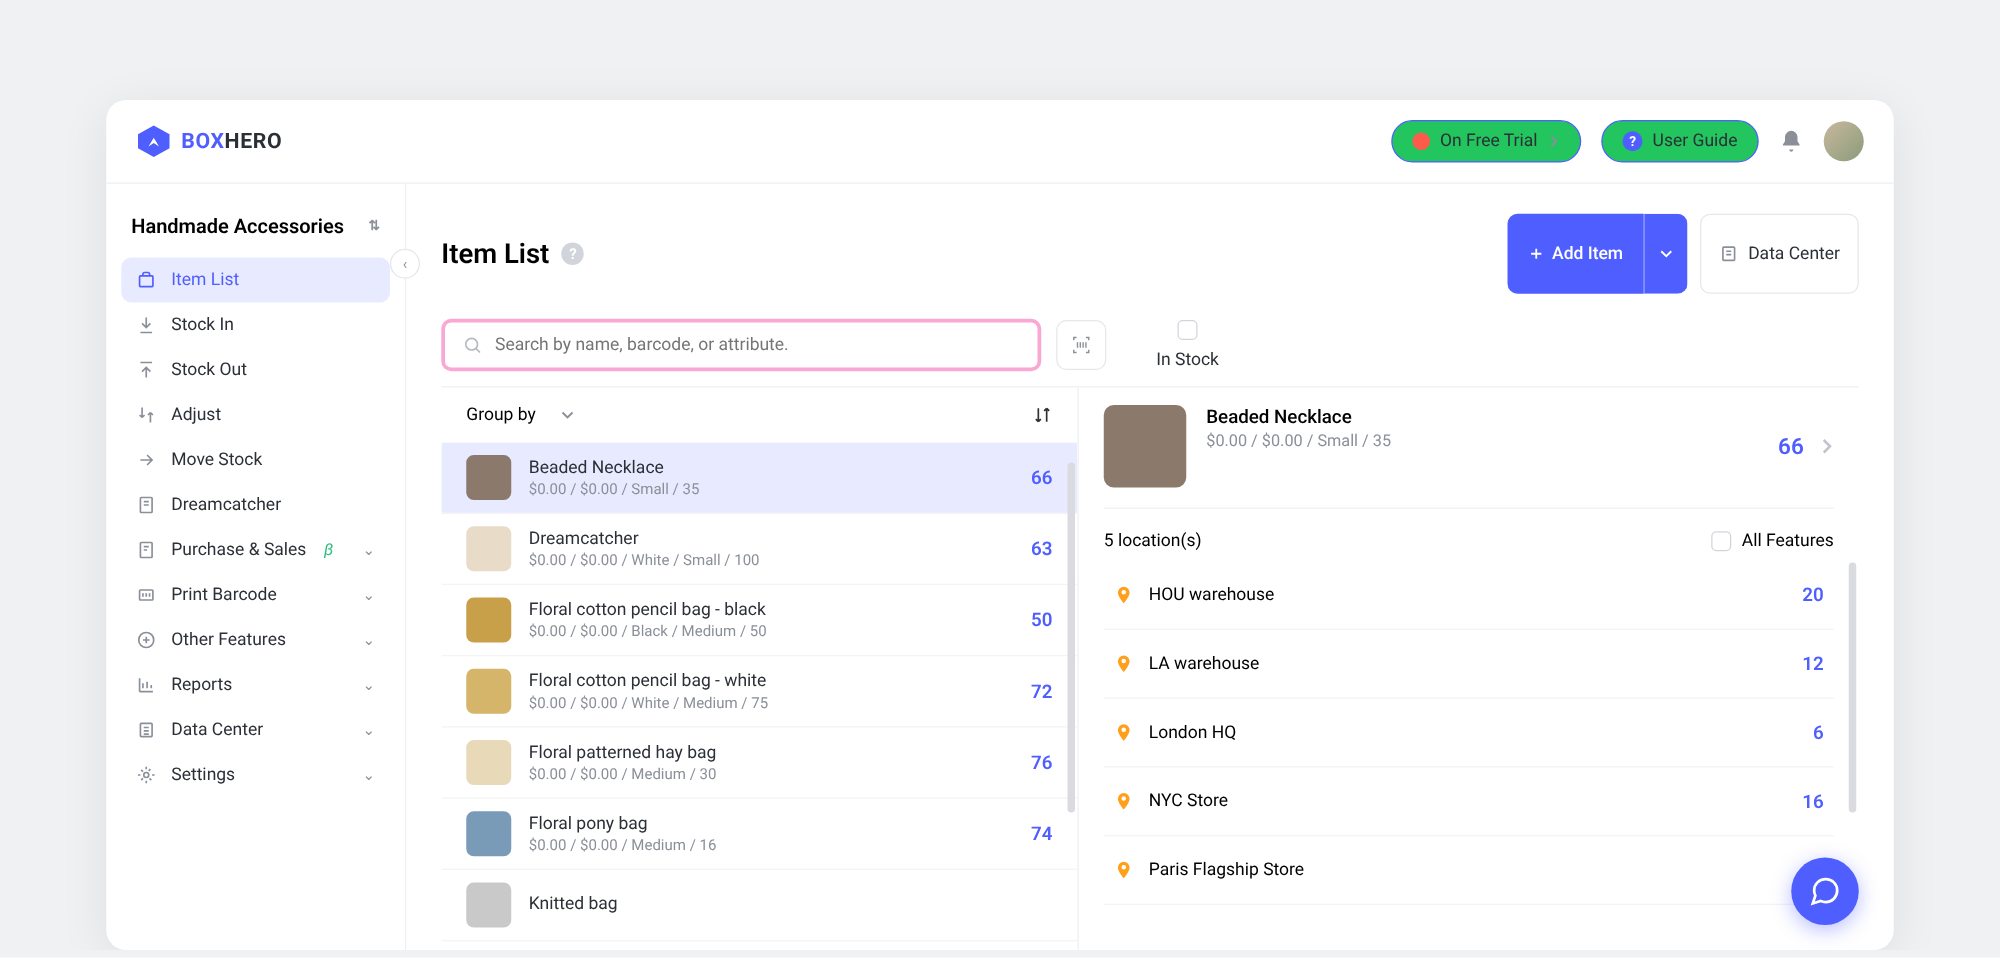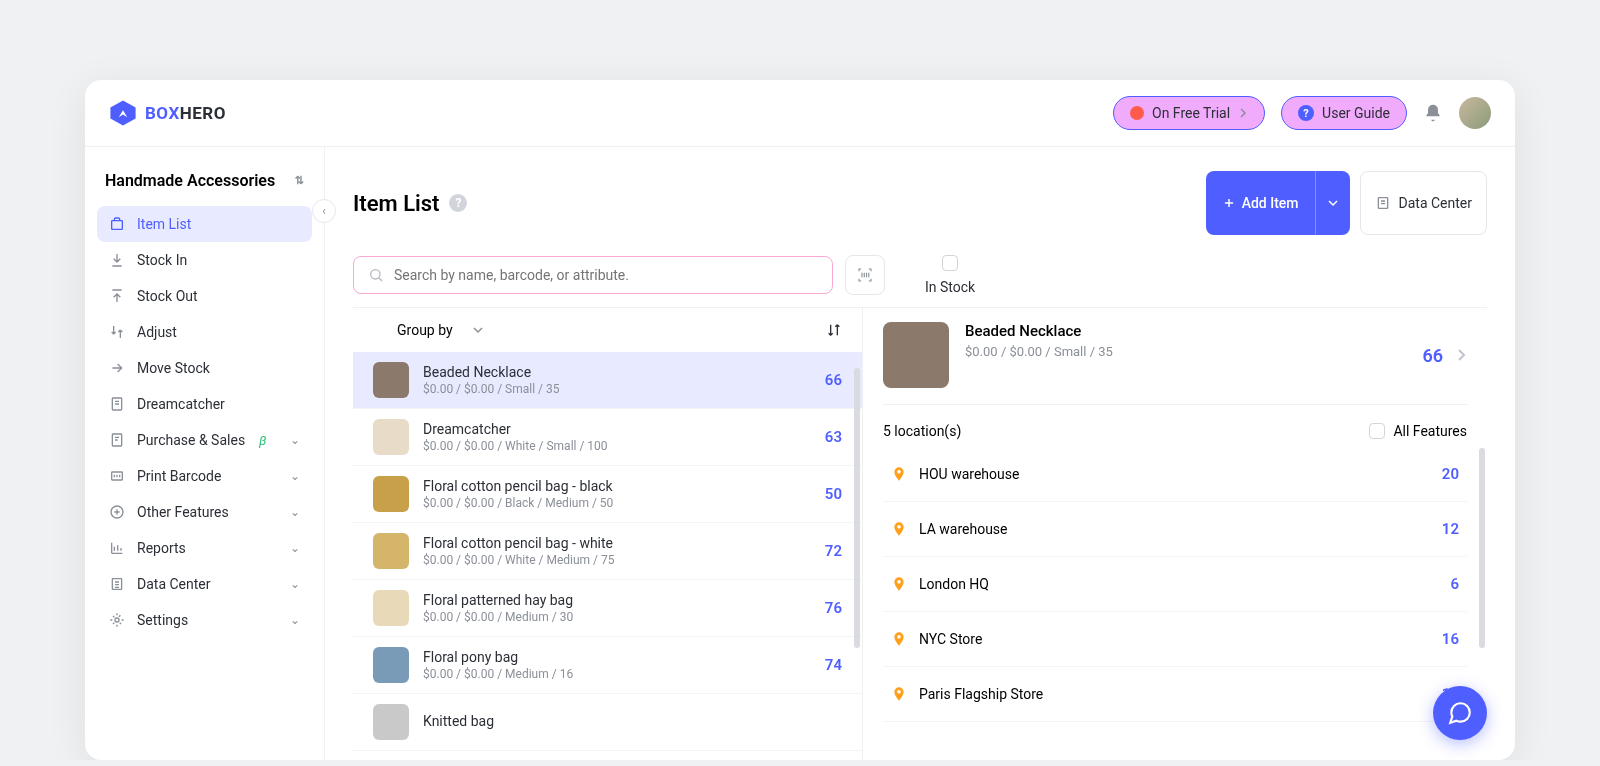--- a/index.html
+++ b/index.html
@@ -7,21 +7,21 @@
 .app-window { background: #fff; border-radius: 16px; box-shadow: 0 8px 40px rgba(0,0,0,0.08); overflow: hidden; height: 680px; display: flex; flex-direction: column; position: relative; }
 
 
 .header { display: flex; align-items: center; padding: 16px 24px; border-bottom: 1px solid #eef0f2; }
 .logo { display: flex; align-items: center; gap: 8px; }
 .logo-icon { width: 28px; height: 28px; }
 .logo-text { font-weight: 700; font-size: 17px; letter-spacing: 0.5px; }
 .logo-text .box { color: #4f5eff; }
 .logo-text .hero { color: #2b2f36; }
 .header-actions { margin-left: auto; display: flex; align-items: center; gap: 16px; }
-.pill-button { display: inline-flex; align-items: center; gap: 8px; border: 1px solid #4f5eff; border-radius: 999px; padding: 8px 16px; font-size: 14px; color: #2b2f36; background: #f0abfc; cursor: pointer; }
+.pill-button { display: inline-flex; align-items: center; gap: 8px; border: 1px solid #4f5eff; border-radius: 999px; padding: 8px 16px; font-size: 14px; color: #2b2f36; background: #22c55e; cursor: pointer; }
 .pill-button.trial { border-color: #4f5eff; }
 .trial-icon { width: 14px; height: 14px; border-radius: 50%; background: #ff5b4a; }
 .guide-icon { width: 16px; height: 16px; border-radius: 50%; background: #4f5eff; color: #fff; display: inline-flex; align-items: center; justify-content: center; font-size: 11px; font-weight: bold; }
 .bell-icon { color: #8a8f98; cursor: pointer; }
 .avatar { width: 32px; height: 32px; border-radius: 50%; background: linear-gradient(135deg, #c9b89e, #8a9b7a); cursor: pointer; }
 
 
 .body { display: flex; flex: 1; overflow: hidden; }
 
 
@@ -42,31 +42,31 @@
 .page-title { font-size: 22px; font-weight: 600; display: flex; align-items: center; gap: 10px; }
 .help-icon { width: 18px; height: 18px; border-radius: 50%; background: #d1d5db; color: #fff; display: inline-flex; align-items: center; justify-content: center; font-size: 12px; font-weight: bold; }
 .page-actions { margin-left: auto; display: flex; gap: 10px; }
 .btn-primary-group { display: flex; }
 .btn-primary { background: #4f5eff; color: #fff; border: none; border-radius: 8px 0 0 8px; padding: 24px 16px; font-size: 14px; font-weight: 500; display: inline-flex; align-items: center; gap: 6px; cursor: pointer; }
 .btn-primary-caret { background: #4f5eff; color: #fff; border: none; border-left: 1px solid rgba(255,255,255,0.3); border-radius: 0 8px 8px 0; padding: 10px 12px; cursor: pointer; }
 .btn-outline { background: #fff; border: 1px solid #e5e7eb; border-radius: 8px; padding: 10px 14px; font-size: 14px; display: inline-flex; align-items: center; gap: 8px; cursor: pointer; color: #2b2f36; }
 .btn-outline .nav-item-icon { color: #8a8f98; }
 
 .toolbar { display: flex; align-items: center; gap: 12px; margin-bottom: 12px; }
-.search-box { flex: 0 0 480px; display: flex; align-items: center; border: 1px solid #f9a8d4; border-radius: 8px; padding: 10px 14px; gap: 10px; }
+.search-box { flex: 0 0 480px; display: flex; align-items: center; border: 3px solid #f9a8d4; border-radius: 8px; padding: 10px 14px; gap: 10px; }
 .search-box input { border: none; outline: none; font-size: 14px; flex: 1; }
 .scan-btn { width: 40px; height: 40px; border: 1px solid #e5e7eb; border-radius: 8px; display: flex; align-items: center; justify-content: center; cursor: pointer; color: #8a8f98; }
 .instock { display: flex; align-items: center; gap: 8px; font-size: 14px; color: #2b2f36; margin-left: 28px; flex-direction: column; }
 .checkbox { width: 16px; height: 16px; border: 1.5px solid #d1d5db; border-radius: 4px; cursor: pointer; }
 
 
 .content-split { display: flex; flex: 1; overflow: hidden; border-top: 1px solid #eef0f2; }
 .list-pane { width: 510px; border-right: 1px solid #eef0f2; display: flex; flex-direction: column; overflow: hidden; position: relative; }
 .list-header { display: flex; align-items: center; justify-content: space-between; padding: 14px 20px; font-size: 14px; }
-.group-by { display: inline-flex; align-items: center; gap: 20px; cursor: pointer; margin-left: 24px; }
+.group-by { display: inline-flex; align-items: center; gap: 20px; cursor: pointer; }
 .sort-icon { color: #2b2f36; cursor: pointer; font-size: 14px; }
 .item-list { overflow-y: auto; flex: 1; }
 .list-scrollbar { position: absolute; right: 2px; top: 60px; width: 6px; height: 280px; background: #d9dbe0; border-radius: 3px; }
 .item-row { display: flex; align-items: center; gap: 14px; padding: 10px 20px; border-bottom: 1px solid #f3f4f6; cursor: pointer; }
 .item-row.selected { background: #e8ebff; }
 .thumb { width: 36px; height: 36px; border-radius: 6px; background: #d9c9a8; flex-shrink: 0; }
 .item-info { flex: 1; }
 .item-name { font-size: 14px; color: #2b2f36; margin-bottom: 2px; }
 .item-meta { font-size: 12px; color: #8a8f98; }
 .item-qty { font-size: 15px; font-weight: 600; color: #4f5eff; }

